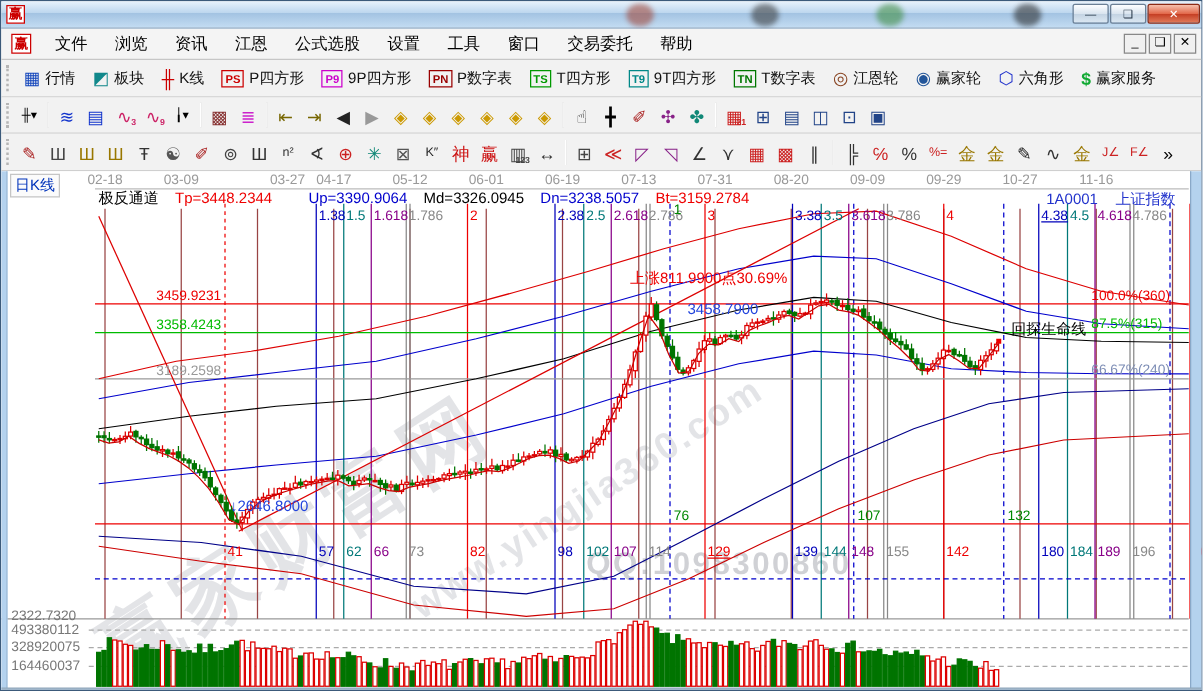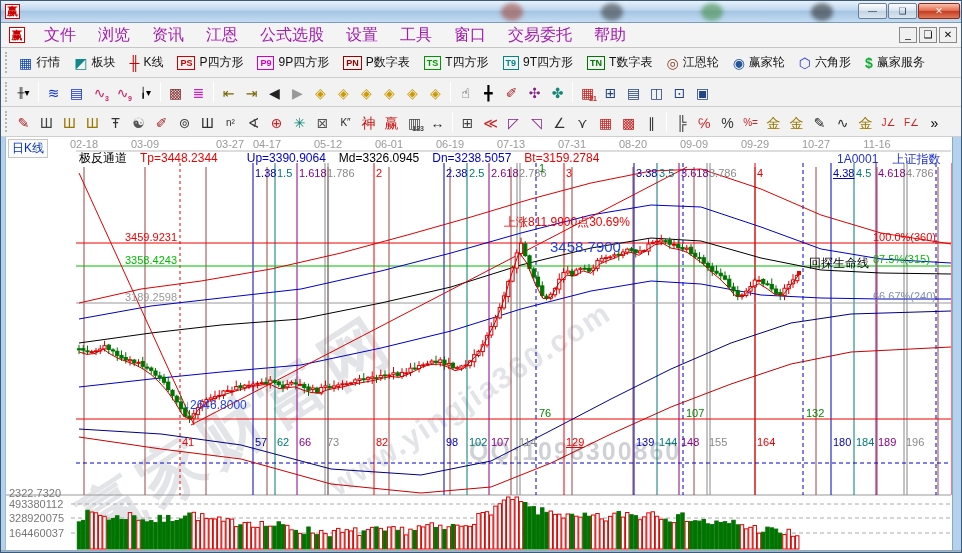--- a/index.html
+++ b/index.html
@@ -15,21 +15,21 @@
   .glass-blob{position:absolute;top:2px;width:22px;height:18px;border-radius:50%;filter:blur(2px);opacity:.55;}
   #title-buttons{position:absolute;right:3px;top:2px;display:flex;}
   .tbtn{width:29px;height:16px;margin-left:1px;border:1px solid #6b7f95;border-radius:2px;
     background:linear-gradient(#fdfeff,#d9e4ef 50%,#c2d2e2 51%,#dbe7f2);font-size:9px;line-height:14px;text-align:center;color:#234;}
   .tbtn.close{background:linear-gradient(#f6c0ad,#e2684a 50%,#c43c22 51%,#e07a5a);color:#fff;border-color:#8c2a14;width:42px;}
   
   #menubar{position:absolute;left:0;top:22px;width:962px;height:25px;background:#f4f4f4;border-bottom:1px solid #c6c6c6;
     display:flex;align-items:center;padding-left:4px;}
   #menu-logo{width:16px;height:16px;background:#fff;border:1px solid #c00;color:#c00;font-size:11px;font-weight:bold;
     line-height:14px;text-align:center;margin:0 8px 0 4px;}
-  .menu-item{font-size:16px;color:#a21caf;padding:3px 11px;white-space:nowrap;}
+  .menu-item{font-size:13px;color:#000000;padding:3px 11px;white-space:nowrap;}
   #mdi-buttons{position:absolute;right:4px;top:26px;display:flex;}
   .mdibtn{width:18px;height:16px;border:1px solid #888;background:#f0f0f0;font-size:10px;line-height:14px;text-align:center;margin-left:2px;color:#000;}
   
   .toolbar{position:absolute;left:0;width:962px;background:#f2f2f2;border-bottom:1px solid #cfcfcf;
     display:flex;align-items:center;padding-left:2px;overflow:hidden;}
   #toolbar-a{top:47px;height:30px;}
   #toolbar-b{top:77px;height:29px;}
   #toolbar-c{top:106px;height:30px;}
   .grip{width:3px;height:70%;border-left:2px dotted #b5b5b5;margin:0 4px 0 2px;flex:0 0 auto;}
   .ta-item{display:inline-flex;align-items:center;height:24px;padding:0 6px;font-size:12px;color:#111;white-space:nowrap;border:1px solid transparent;}
@@ -850,21 +850,21 @@
         <div class="clabel" style="left: 565px; top: 299px; color: rgb(238, 0, 0); text-decoration: underline;">129</div>
         <div class="clabel" style="left: 635px; top: 30px; color: rgb(0, 0, 187);">3.38</div>
         <div class="clabel" style="left: 635px; top: 299px; color: rgb(0, 0, 187);">139</div>
         <div class="clabel" style="left: 658px; top: 30px; color: rgb(0, 120, 120);">3.5</div>
         <div class="clabel" style="left: 658px; top: 299px; color: rgb(0, 120, 120);">144</div>
         <div class="clabel" style="left: 680px; top: 30px; color: rgb(136, 0, 136);">3.618</div>
         <div class="clabel" style="left: 680px; top: 299px; color: rgb(136, 0, 136);">148</div>
         <div class="clabel" style="left: 708px; top: 30px; color: rgb(136, 136, 136);">3.786</div>
         <div class="clabel" style="left: 708px; top: 299px; color: rgb(136, 136, 136);">155</div>
         <div class="clabel" style="left: 756px; top: 30px; color: rgb(238, 0, 0);">4</div>
-        <div class="clabel" style="left: 756px; top: 299px; color: rgb(238, 0, 0);">164</div>
+        <div class="clabel" style="left: 756px; top: 299px; color: rgb(238, 0, 0);">142</div>
         <div class="clabel" style="left: 832px; top: 30px; color: rgb(0, 0, 187); text-decoration: underline;">4.38</div>
         <div class="clabel" style="left: 832px; top: 299px; color: rgb(0, 0, 187);">180</div>
         <div class="clabel" style="left: 855px; top: 30px; color: rgb(0, 120, 120);">4.5</div>
         <div class="clabel" style="left: 855px; top: 299px; color: rgb(0, 120, 120);">184</div>
         <div class="clabel" style="left: 877px; top: 30px; color: rgb(136, 0, 136);">4.618</div>
         <div class="clabel" style="left: 877px; top: 299px; color: rgb(136, 0, 136);">189</div>
         <div class="clabel" style="left: 905px; top: 30px; color: rgb(136, 136, 136);">4.786</div>
         <div class="clabel" style="left: 905px; top: 299px; color: rgb(136, 136, 136);">196</div>
         <div class="clabel" style="left: 953px; top: 30px; color: rgb(238, 0, 0);">5</div>
         <div class="clabel" style="left: 953px; top: 299px; color: rgb(238, 0, 0);">205</div>
@@ -876,21 +876,21 @@
         <div class="clabel" style="left: 104px; top: 117px; color: rgb(0, 187, 0); width: 72px; text-align: right;">3358.4243</div>
         <div class="clabel" style="left: 104px; top: 154px; color: rgb(153, 153, 153); width: 72px; text-align: right;">3189.2598</div>
         <div class="clabel" style="left: 8px; top: 350px; color: rgb(119, 119, 119);">2322.7320</div>
         <div class="clabel" style="left: 872px; top: 94px; color: rgb(238, 0, 0);">100.0%(360)</div>
         <div class="clabel" style="left: 872px; top: 116px; color: rgb(0, 187, 0);">87.5%(315)</div>
         <div class="clabel" style="left: 872px; top: 153px; color: rgb(125, 141, 181);">66.67%(240)</div>
         <div class="clabel" style="left: 8px; top: 361px; color: rgb(119, 119, 119);">493380112</div>
         <div class="clabel" style="left: 8px; top: 375px; color: rgb(119, 119, 119);">328920075</div>
         <div class="clabel" style="left: 8px; top: 390px; color: rgb(119, 119, 119);">164460037</div>
         <div class="clabel" style="left: 503px; top: 79px; color: rgb(238, 0, 0); font-size: 12px;">上涨811.9900点30.69%</div>
-        <div class="clabel" style="left: 549px; top: 104px; color: rgb(34, 68, 221); font-size: 15px;">3458.7900</div>
+        <div class="clabel" style="left: 549px; top: 104px; color: rgb(34, 68, 221); font-size: 12px;">3458.7900</div>
         <div class="clabel" style="left: 183px; top: 262px; color: rgb(34, 68, 221); font-size: 12px;">↓2646.8000</div>
         <div class="clabel" style="left: 808px; top: 120px; color: rgb(0, 0, 0); font-size: 12px;">回探生命线</div>
       </div>
     <div id="left-strip"></div>
     <div id="right-strip"></div>
     <div id="bottom-strip"></div>
   </div>
 </div>
 
 </body></html>

